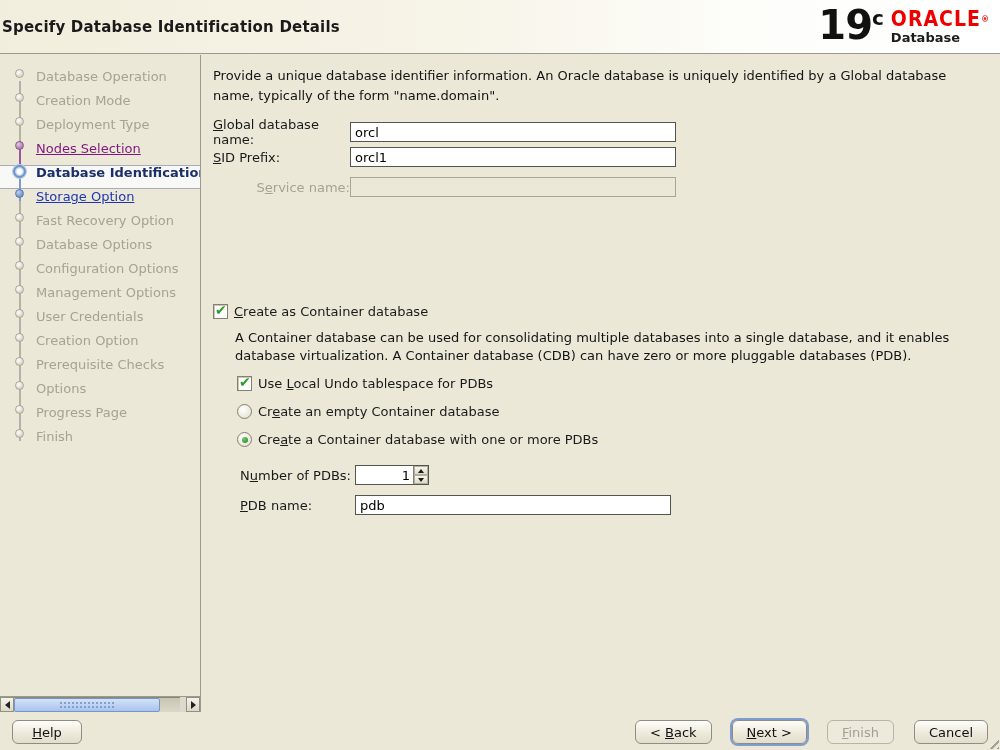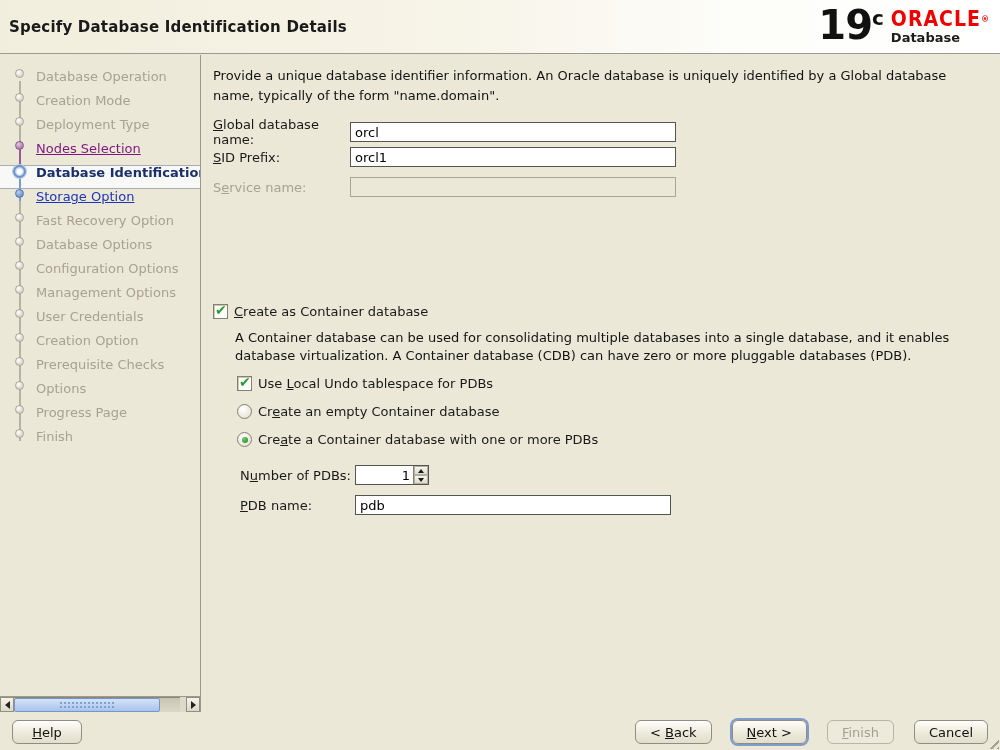--- a/index.html
+++ b/index.html
@@ -11,21 +11,21 @@
   }
   .app { position:relative; width:1000px; height:750px; overflow:hidden; background:#ebe8d7; }
 
   
   .header {
     position:absolute; left:0; top:0; width:1000px; height:54px;
     background:linear-gradient(to right,#f2eedd 0%,#f7f4e8 45%,#fdfdfa 75%,#ffffff 100%);
     border-bottom:1px solid #9c9a8e;
     display:flex; align-items:center;
   }
-  .title { font-size:15px; font-weight:bold; padding-left:9px; letter-spacing:.2px; }
+  .title { font-size:15px; font-weight:bold; padding-left:2px; letter-spacing:.2px; }
   .logo { position:absolute; right:10px; top:5px; display:flex; align-items:flex-start; }
   .logo-ver { font-size:40px; font-weight:bold; line-height:40px; color:#111; letter-spacing:-1px; }
   .logo-sup { font-size:20px; font-weight:bold; color:#111; margin-top:1px; }
   .logo-right { margin-left:7px; margin-top:4px; }
   .logo-brand { font-size:21px; font-weight:bold; color:#ee0000; letter-spacing:1px; line-height:20px; font-stretch:condensed; }
   .logo-reg { font-size:9px; color:#ee0000; vertical-align:top; }
   .logo-prod { font-size:13px; font-weight:bold; color:#1c1c1c; margin-top:1px; }
 
   
   .content { position:absolute; top:55px; left:0; right:0; bottom:38px; }
@@ -61,21 +61,21 @@
   .sb-track { position:relative; flex:1; background:linear-gradient(#c9c5b4,#dcd8c8); border-top:1px solid #8a8778; margin-right:6px; }
   .sb-thumb { position:absolute; left:0; top:0; bottom:0; width:88%;
               background:linear-gradient(#d3e2f7,#a9c4ec); border:1px solid #7796c8; border-radius:2px; }
   .sb-thumb::after { content:""; position:absolute; top:2px; bottom:2px; left:50%; width:56px; transform:translateX(-50%);
               background-image:radial-gradient(#7fa0cf 1px,transparent 1.3px); background-size:4px 4px; }
 
   
   .desc { position:absolute; left:12px; top:11px; width:766px; line-height:1.5; color:#141414; }
   .frow { position:absolute; display:flex; align-items:center; }
   .flabel { display:inline-block; width:137px; }
-  .dis-label { color:#a6a295; }
+  .dis-label { color:#a6a295;text-align:right; }
   .tinput { width:326px; height:20px; border:1px solid #55554f; background:#fff; font:13px "DejaVu Sans",sans-serif; padding:0 4px; }
   .tinput:disabled, .tinput.disabled { background:#ebe8d7; border-color:#a9a599; }
   .mn u { text-decoration:underline; }
 
   .chkrow { position:absolute; display:flex; align-items:center; }
   .chk { width:15px; height:15px; background:#fff; border:1px solid #84816f;
          box-shadow:inset 1px 1px 0 #c9c6b6; margin-right:6px; position:relative; flex:none; }
   .chk .tick { position:absolute; left:1px; top:-3px; color:#2e9b2e; font-size:14px; font-weight:bold; line-height:16px; }
   .radio { width:15px; height:15px; border-radius:50%; background:radial-gradient(circle at 38% 32%,#ffffff,#e8e5d8 75%);
            border:1px solid #84816f; margin-right:6px; position:relative; flex:none; }

